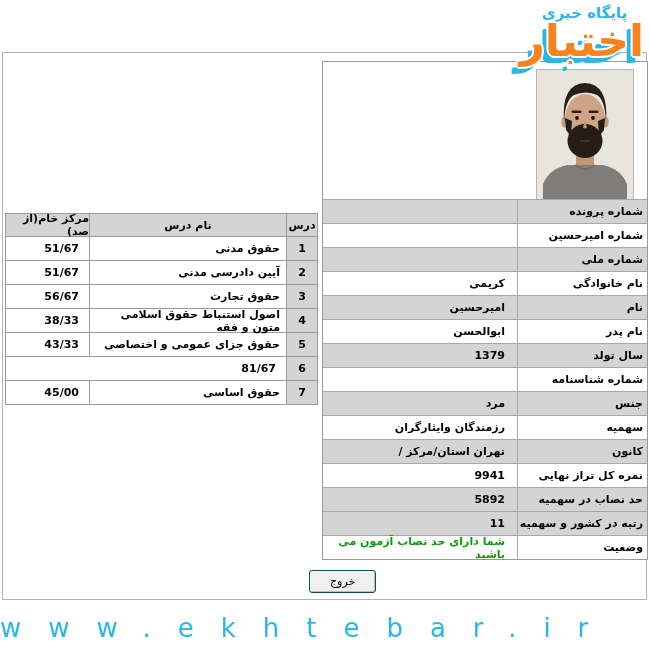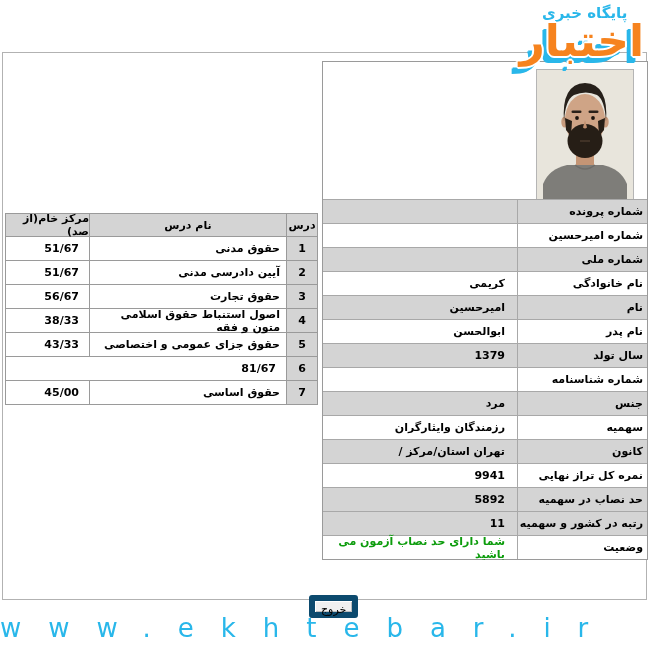--- a/index.html
+++ b/index.html
@@ -40,24 +40,24 @@
   .form-row{display:flex;height:24px;box-sizing:border-box;border-top:1px solid #a8a8a8;
             align-items:stretch;background:#fff;}
   .form-row.shaded{background:#d4d4d4;}
   .form-label{width:130px;box-sizing:border-box;display:flex;align-items:center;
               padding-right:4px;font-size:11px;font-weight:bold;border-left:1px solid #a8a8a8;}
   .form-value{flex:1;display:flex;align-items:center;justify-content:flex-start;
               padding-right:12px;padding-left:6px;font-size:11px;font-weight:bold;}
   .form-value.status-green{color:#0c9c0c;}
 
   
-  .exit-btn{position:absolute;left:309px;top:595px;min-width:38px;height:23px;z-index:3;
+  .exit-btn{position:absolute;left:309px;top:570px;min-width:38px;height:23px;z-index:3;
             font-family:"DejaVu Sans",sans-serif;font-size:11px;color:#000;
-            background:#f0f0f0;border:6px solid #0c4a6e;border-radius:3px;
-            box-shadow:inset 1px 1px 0 #ffffff, inset -1px -1px 0 #bdbdbd;padding:2px 6px;}
+            background:#f0f0f0;border:1px solid #0c4a6e;border-radius:3px;
+            box-shadow:inset 1px 1px 0 #ffffff, inset -1px -1px 0 #bdbdbd;padding:2px 20px;}
 
   
   .footer{position:absolute;bottom:7px;left:0;width:576px;text-align:center;direction:ltr;
           color:#29b7ea;font-size:26px;letter-spacing:27px;white-space:nowrap;font-weight:normal;}
 </style>
 </head>
 <body>
 
 <div id="screen">
 

